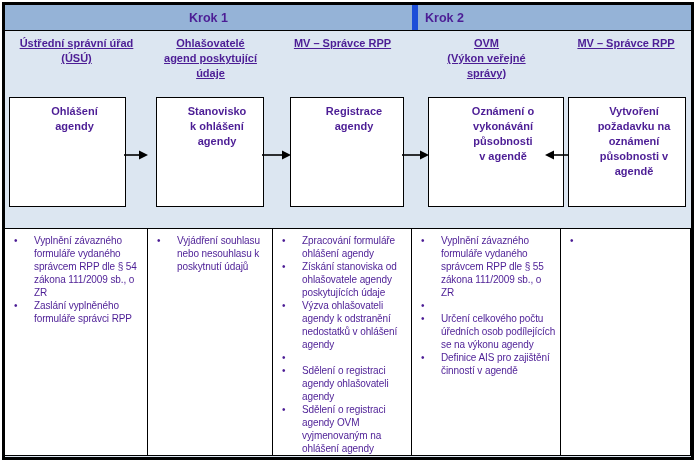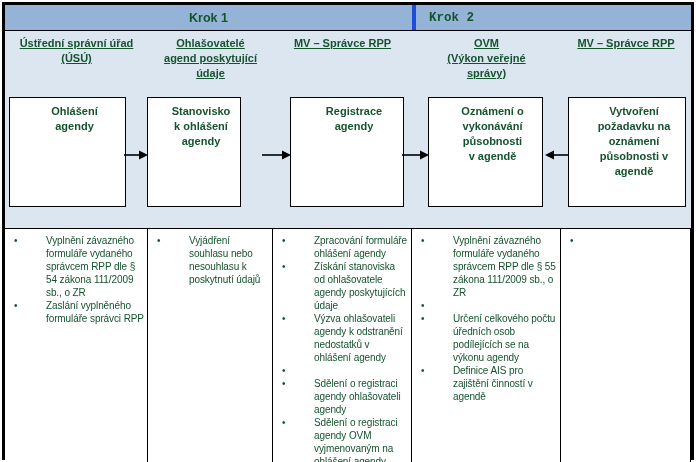--- a/index.html
+++ b/index.html
@@ -1,51 +1,51 @@
 <!DOCTYPE html>
 <html><head>
 <meta charset="utf-8">
 <style>
   html,body{margin:0;padding:0;background:#fff;}
   .screen{position:relative;width:696px;height:462px;background:#ffffff;
-          font-family:"Liberation Sans",sans-serif;color:#14532d;}
+          font-family:"Liberation Sans",sans-serif;color:#4c1d95;}
   .table{position:absolute;left:2px;top:2px;width:692px;height:458px;box-sizing:border-box;
          border:3px solid #000;background:#DCE6F1;display:flex;flex-direction:column;}
 
   
   .krokrow{flex:none;height:26px;box-sizing:border-box;border-bottom:1px solid #000;
            background:#95B3D7;display:flex;font-weight:bold;font-size:12.5px;}
   .krok1{width:407px;box-sizing:border-box;display:flex;align-items:center;justify-content:center;}
-  .krok2{flex:1;box-sizing:border-box;border-left:4px solid #1d4ed8;display:flex;align-items:center;padding-left:13px;font-family:Liberation Mono, monospace;}
+  .krok2{flex:1;box-sizing:border-box;border-left:6px solid #1d4ed8;display:flex;align-items:center;padding-left:7px;}
 
   
   .titlesrow{flex:none;height:58px;display:grid;grid-template-columns:143px 125px 139px 149px 130px;text-decoration:underline;}
   .titlecell{padding-top:5px;text-align:center;font-weight:bold;font-size:11px;line-height:15px;white-space:pre-line;}
 
   
   .flowrow{flex:none;height:139px;position:relative;}
   .fbox{position:absolute;top:8px;height:110px;box-sizing:border-box;background:#fff;border:1px solid #000;
         text-align:center;font-weight:bold;font-size:11px;line-height:15px;padding:6px 2px 0 16px;white-space:pre-line;}
   #b1{left:4px;width:117px}
-  #b2{left:142px;width:94px}
+  #b2{left:151px;width:108px}
   #b3{left:285px;width:114px}
-  #b4{left:423px;width:115px}
+  #b4{left:423px;width:136px}
   #b5{left:563px;width:118px}
   .arrow{position:absolute;top:60px;line-height:0;}
   #a1{left:119px} #a2{left:257px} #a3{left:397px} #a4{left:540px}
 
   
   .bulletsrow{flex:1;display:grid;grid-template-columns:143px 125px 139px 149px 130px;
               border-top:1px solid #000;border-bottom:1px solid #000;background:#fff;margin-bottom:3px;box-sizing:border-box;}
   .bcell{border-right:1px solid #000;box-sizing:border-box;padding-top:5px;
          font-size:10px;line-height:13px;letter-spacing:-0.1px;overflow:hidden;}
   .blist{list-style:none;margin:0;padding:0;}
   .bi{display:flex;}
   .bg{flex:none;width:29px;padding-left:9px;box-sizing:border-box;}
-  .bt{flex:1;padding-right:3px;margin-left:12px;}
+  .bt{flex:1;padding-right:3px;}
 </style>
 </head>
 <body>
 
 <div class="screen">
   <div class="table">
 
     <div class="krokrow">
       <div class="krok1">Krok 1</div>
       <div class="krok2">Krok 2</div>

